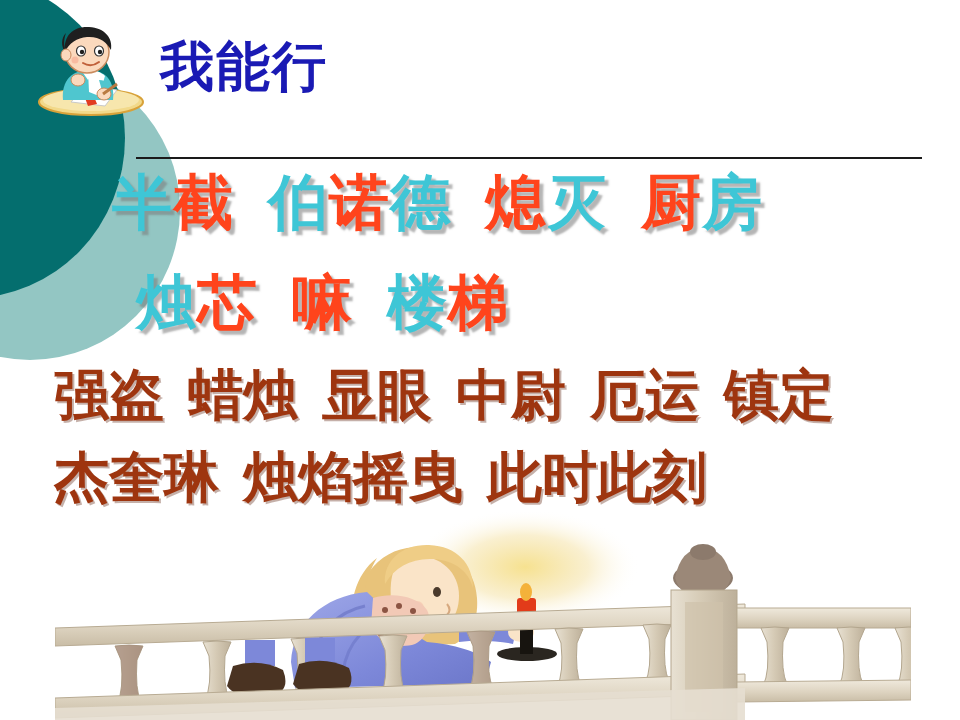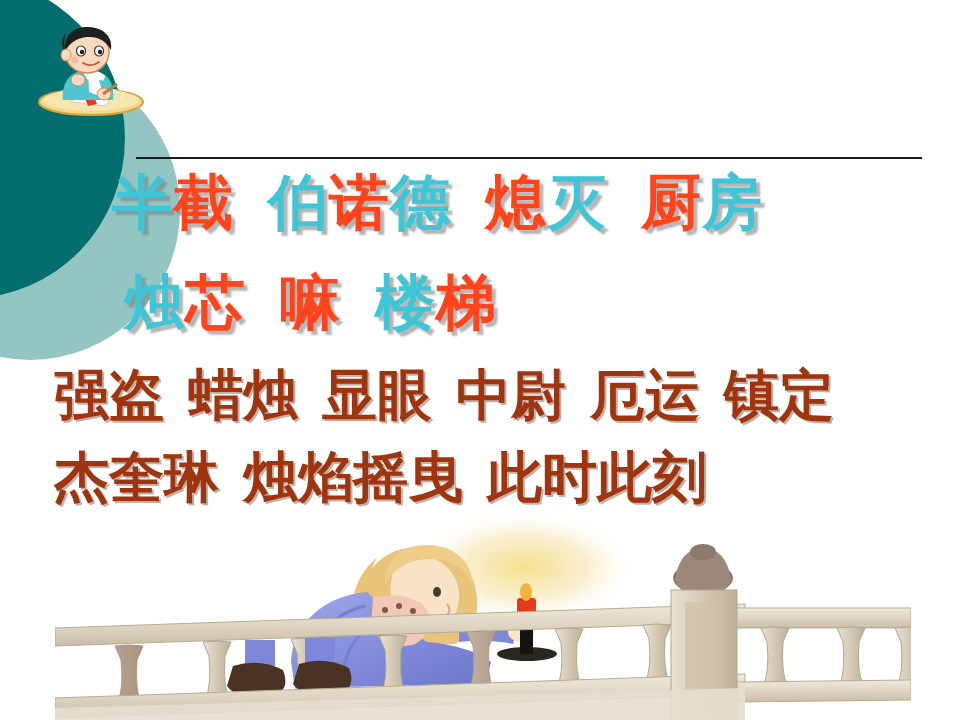--- a/index.html
+++ b/index.html
@@ -74,21 +74,21 @@
   .wa-row {
     position: absolute;
     white-space: nowrap;
     font-family: "DejaVu Sans", "Liberation Sans", sans-serif;
     font-weight: bold;
     font-size: 60px;
     line-height: 1;
     letter-spacing: 1px;
   }
   #wa-row-1 { left: 112px; top: 172px; }
-  #wa-row-2 { left: 124px; top: 272px; }
+  #wa-row-2 { left: 136px; top: 272px; }
   .wa-char {
     display: inline-block;
     text-shadow: 4px 4px 2px rgba(120,120,120,0.55);
   }
   .wa-char.cyan   { color: #3ec6d6; }
   .wa-char.orange { color: #ff441c; }
   .wa-gap { display: inline-block; width: 34px; }
 
   
   .dr-row {
@@ -155,20 +155,21 @@
     <ellipse cx="48" cy="29" rx="4.5" ry="5" fill="#ffffff" stroke="#333" stroke-width="1.2"></ellipse>
     <circle cx="49" cy="30" r="2.2" fill="#1f1f1f"></circle>
     <ellipse cx="66" cy="29" rx="4.5" ry="5" fill="#ffffff" stroke="#333" stroke-width="1.2"></ellipse>
     <circle cx="67" cy="30" r="2.2" fill="#1f1f1f"></circle>
 
     <path d="M50 41 Q58 46 66 40" stroke="#c0603a" stroke-width="2" fill="none" stroke-linecap="round"></path>
 
     <circle cx="42" cy="38" r="3.5" fill="#f7b39a" opacity="0.8"></circle>
   </svg>
 
+  <div id="title" style="color: rgb(26, 26, 180);">我能行</div>
 
   <div id="divider" style="border-top-color: rgb(26, 26, 26);"></div>
 
   <div class="wa-row" id="wa-row-1"><span><span class="wa-char cyan" style="color: rgb(62, 198, 214);">半</span><span class="wa-char orange" style="color: rgb(255, 68, 28);">截</span></span><span class="wa-gap"></span><span><span class="wa-char cyan" style="color: rgb(62, 198, 214);">伯</span><span class="wa-char orange" style="color: rgb(255, 68, 28);">诺</span><span class="wa-char cyan" style="color: rgb(62, 198, 214);">德</span></span><span class="wa-gap"></span><span><span class="wa-char orange" style="color: rgb(255, 68, 28);">熄</span><span class="wa-char cyan" style="color: rgb(62, 198, 214);">灭</span></span><span class="wa-gap"></span><span><span class="wa-char orange" style="color: rgb(255, 68, 28);">厨</span><span class="wa-char cyan" style="color: rgb(62, 198, 214);">房</span></span></div>
   <div class="wa-row" id="wa-row-2"><span><span class="wa-char cyan" style="color: rgb(62, 198, 214);">烛</span><span class="wa-char orange" style="color: rgb(255, 68, 28);">芯</span></span><span class="wa-gap"></span><span><span class="wa-char orange" style="color: rgb(255, 68, 28);">嘛</span></span><span class="wa-gap"></span><span><span class="wa-char cyan" style="color: rgb(62, 198, 214);">楼</span><span class="wa-char orange" style="color: rgb(255, 68, 28);">梯</span></span></div>
 
   <div class="dr-row" id="dr-row-1" style="color: rgb(158, 53, 15);"><span>强盗</span><span class="dr-gap"></span><span>蜡烛</span><span class="dr-gap"></span><span>显眼</span><span class="dr-gap"></span><span>中尉</span><span class="dr-gap"></span><span>厄运</span><span class="dr-gap"></span><span>镇定</span></div>
   <div class="dr-row" id="dr-row-2" style="color: rgb(158, 53, 15);"><span>杰奎琳</span><span class="dr-gap"></span><span>烛焰摇曳</span><span class="dr-gap"></span><span>此时此刻</span></div>
 
   <div id="illustration">

